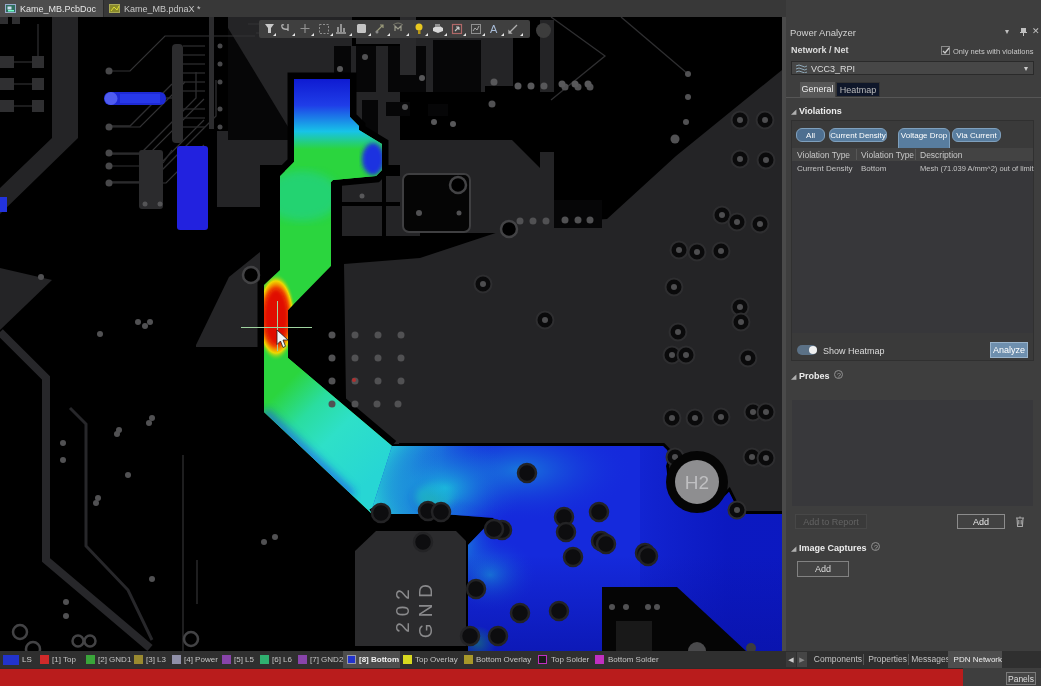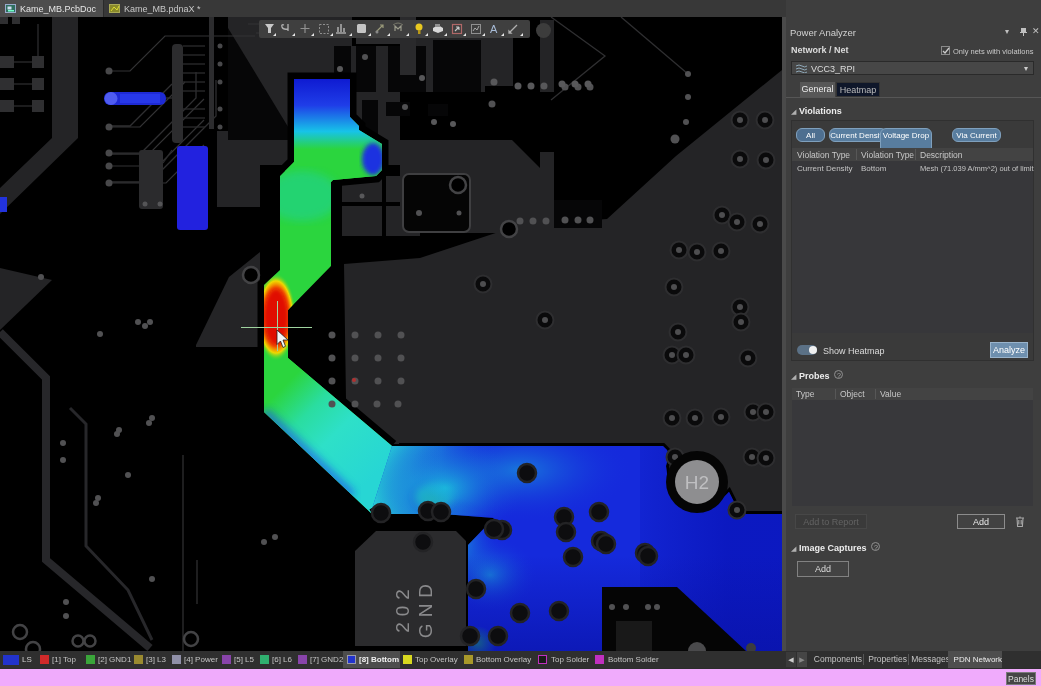--- a/index.html
+++ b/index.html
@@ -9,21 +9,21 @@
   #tabbar { position:absolute; left:0; top:0; width:786px; height:17px; background:#383838; }
   .dtab { position:absolute; top:0; height:17px; font-size:9px; color:#c8c8c8;
     display:flex; align-items:center; padding:0 7px 0 5px; }
   .dtab.active { background:#4d4d4d; color:#e6e6e6; border-right:1px solid #2a2a2a;}
   #canvas { position:absolute; left:0; top:17px; width:782px; height:634px; background:#000; overflow:hidden; }
   #splitter { position:absolute; left:782px; top:17px; width:4px; height:634px; background:#4a4a4a; }
   #toolbar { position:absolute; left:259px; top:20px; width:271px; height:18px;
     background:#3f3f3f; border-radius:2px; z-index:5; }
   #panel { position:absolute; left:786px; top:0; width:255px; height:651px; background:#3e3e3e; font-size:9px; color:#cccccc;margin-top:24px; }
   #layerbar { position:absolute; left:0; top:651px; width:1041px; height:17px; background:#2f2f2f; }
-  #statusbar { position:absolute; left:0; top:668px; width:1041px; height:18px; background:#f0abfc; border-top:1px solid #2c2c2c; }
+  #statusbar { position:absolute; left:0; top:668px; width:963px; height:18px; background:#b91c1c; border-top:1px solid #2c2c2c; }
   .sw { position:absolute; top:4px; width:9px; height:9px; }
   .lt { position:absolute; top:0px; height:17px; line-height:17px; font-size:8px; color:#c4c4c4; white-space:nowrap; }
   .ptab { position:absolute; top:0; height:17px; line-height:17px; font-size:8.5px; color:#c4c4c4; text-align:right; white-space:nowrap; }
 </style>
 </head>
 <body>
 <div id="canvas">
 <svg width="782" height="634" viewBox="0 17 782 634">
 <defs>
   <linearGradient id="gTop" x1="0" y1="76" x2="0" y2="153" gradientUnits="userSpaceOnUse">
@@ -495,47 +495,40 @@
     <div class="abs" style="left:19px;top:2px;color:#dcdcdc;">VCC3_RPI</div>
     <div class="abs" style="left:232px;top:2px;color:#ccc;font-size:8px;">▾</div>
   </div>
   <div class="abs" style="left:14px;top:58px;width:35px;height:15px;background:#575757;color:#ececec;text-align:center;line-height:15px;">General</div>
   <div class="abs" style="left:50px;top:58px;width:44px;height:15px;background:#0f172a;border:1px solid #333;color:#bbb;text-align:center;line-height:14px;">Heatmap</div>
   <div class="abs" style="left:0px;top:73px;width:255px;height:1px;background:#565656;"></div>
   <div class="abs" style="left:5px;top:82px;"><span style="color:#b0b0b0;font-size:7px;">◢</span>&nbsp;<b style="color:#ececec;">Violations</b></div>
   <div class="abs" style="left:5px;top:96px;width:243px;height:241px;background:#3a3a3a;border:1px solid #303030;"></div>
   <div class="abs btn-blue" style="left:10px;top:104px;width:29px;height:14px;background:#4e6f90;">All</div>
   <div class="abs btn-blue" style="left:43px;top:104px;width:58px;height:14px;">Current Density</div>
-  <div class="abs btn-blue" style="left:94px;top:104px;width:52px;height:32px;">Voltage Drop</div>
+  <div class="abs btn-blue" style="left:112px;top:104px;width:52px;height:32px;">Voltage Drop</div>
   <div class="abs btn-blue" style="left:166px;top:104px;width:49px;height:14px;">Via Current</div>
   <div class="abs" style="left:6px;top:124px;width:241px;height:13px;background:#434343;color:#c8c8c8;font-size:8.5px;">
     <span class="abs" style="left:5px;top:2px;">Violation Type</span>
     <span class="abs" style="left:69px;top:2px;">Violation Type</span>
     <span class="abs" style="left:128px;top:2px;">Description</span>
     <span class="abs" style="left:64px;top:1px;width:1px;height:11px;background:#575757;"></span>
     <span class="abs" style="left:123px;top:1px;width:1px;height:11px;background:#575757;"></span>
   </div>
   <div class="abs" style="left:6px;top:137px;width:241px;height:172px;background:#37373a;"></div>
   <div class="abs" style="left:6px;top:138px;width:241px;height:13px;color:#c4c4c4;font-size:8px;">
     <span class="abs" style="left:5px;top:2px;">Current Density</span>
     <span class="abs" style="left:69px;top:2px;">Bottom</span>
     <span class="abs" style="left:128px;top:2px;font-size:7.5px;">Mesh (71.039 A/mm^2) out of limit</span>
   </div>
   <div class="abs" style="left:11px;top:321px;width:20px;height:10px;background:#5b7186;border-radius:5px;"></div>
   <div class="abs" style="left:23px;top:322px;width:8px;height:8px;background:#f0f0f0;border-radius:4px;"></div>
   <div class="abs" style="left:37px;top:322px;color:#dcdcdc;">Show Heatmap</div>
   <div class="abs" style="left:204px;top:318px;width:38px;height:16px;background:#6e8fae;border:1px solid #9ab4cc;color:#fff;text-align:center;line-height:15px;">Analyze</div>
   <div class="abs" style="left:5px;top:346px;"><span style="color:#b0b0b0;font-size:7px;">◢</span>&nbsp;<b style="color:#ececec;">Probes</b>&nbsp;&nbsp;<span class="qm">?</span></div>
-  <div class="abs" style="left:6px;top:364px;width:241px;height:12px;background:#434343;color:#c8c8c8;font-size:8.5px;">
-    <span class="abs" style="left:4px;top:1px;">Type</span>
-    <span class="abs" style="left:48px;top:1px;">Object</span>
-    <span class="abs" style="left:88px;top:1px;">Value</span>
-    <span class="abs" style="left:43px;top:1px;width:1px;height:10px;background:#575757;"></span>
-    <span class="abs" style="left:83px;top:1px;width:1px;height:10px;background:#575757;"></span>
-  </div>
   <div class="abs" style="left:6px;top:376px;width:241px;height:106px;background:#38383b;"></div>
   <div class="abs" style="left:9px;top:490px;width:72px;height:15px;background:#3a3a3a;border:1px solid #474747;color:#636363;text-align:center;line-height:14px;">Add to Report</div>
   <div class="abs" style="left:171px;top:490px;width:48px;height:15px;background:#424242;border:1px solid #8c8c8c;color:#e8e8e8;text-align:center;line-height:14px;">Add</div>
   <svg class="abs" style="left:228px;top:491px;" width="12" height="13">
       <path d="M2,3 L10,3 M6,3 L6,1.5 M3,3 L3.6,11.5 L8.4,11.5 L9,3 M4.8,5 L4.8,9.5 M7.2,5 L7.2,9.5" stroke="#a8a8a8" stroke-width="1.1" fill="none"></path>
     </svg>
   <div class="abs" style="left:5px;top:518px;"><span style="color:#b0b0b0;font-size:7px;">◢</span>&nbsp;<b style="color:#ececec;">Image Captures</b>&nbsp;&nbsp;<span class="qm">?</span></div>
   <div class="abs" style="left:11px;top:537px;width:52px;height:16px;background:#434343;border:1px solid #828282;color:#dcdcdc;text-align:center;line-height:15px;">Add</div>
 </div>
 <div id="layerbar">

